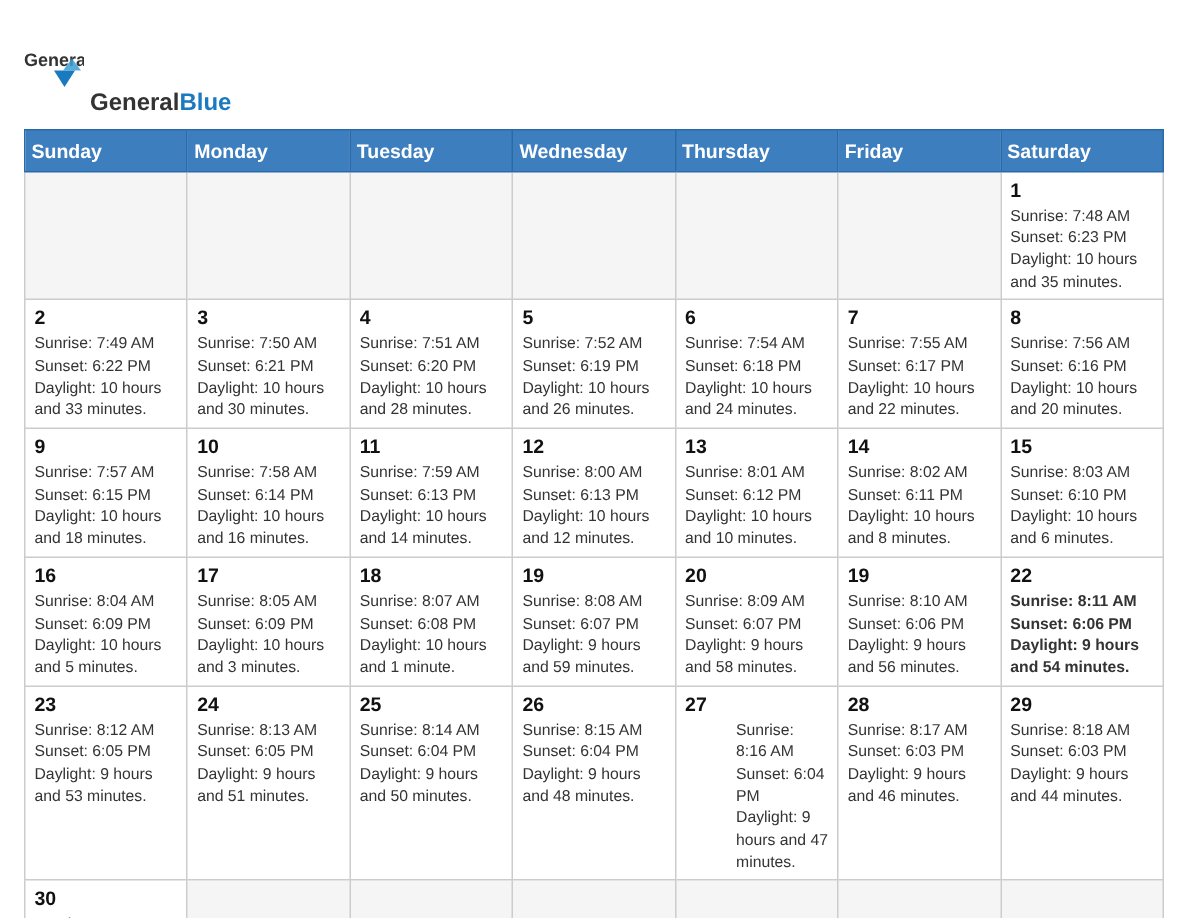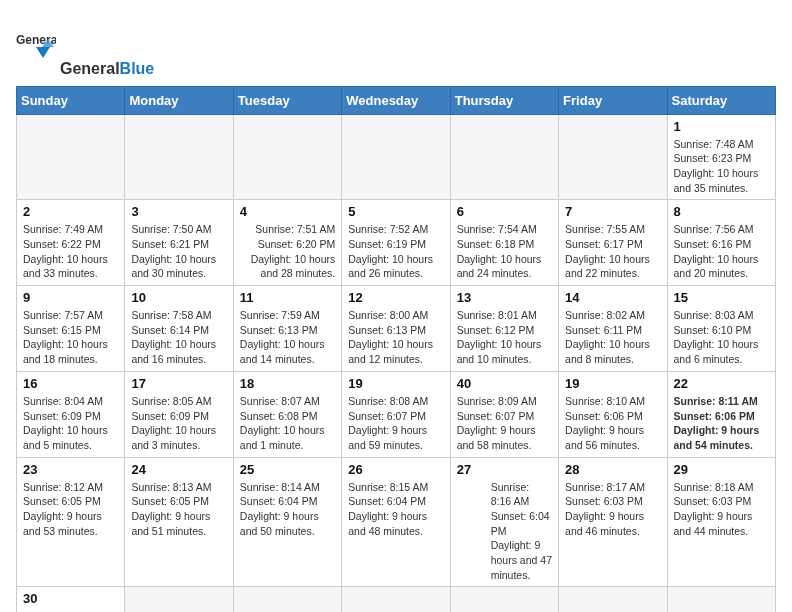--- a/index.html
+++ b/index.html
@@ -129,21 +129,21 @@
 Daylight: 10 hours and 33 minutes.</div>
         </td>
         <td>
           <div class="day-number">3</div>
           <div class="day-info" style="white-space: pre-line;">Sunrise: 7:50 AM
 Sunset: 6:21 PM
 Daylight: 10 hours and 30 minutes.</div>
         </td>
         <td>
           <div class="day-number">4</div>
-          <div class="day-info" style="white-space: pre-line; text-align: right;">Sunrise: 7:51 AM
+          <div class="day-info" style="white-space: pre-line;">Sunrise: 7:51 AM
 Sunset: 6:20 PM
 Daylight: 10 hours and 28 minutes.</div>
         </td>
         <td>
           <div class="day-number">5</div>
           <div class="day-info" style="white-space: pre-line;">Sunrise: 7:52 AM
 Sunset: 6:19 PM
 Daylight: 10 hours and 26 minutes.</div>
         </td>
         <td>
@@ -228,21 +228,21 @@
 Sunset: 6:08 PM
 Daylight: 10 hours and 1 minute.</div>
         </td>
         <td>
           <div class="day-number">19</div>
           <div class="day-info" style="white-space: pre-line;">Sunrise: 8:08 AM
 Sunset: 6:07 PM
 Daylight: 9 hours and 59 minutes.</div>
         </td>
         <td>
-          <div class="day-number">40</div>
+          <div class="day-number">20</div>
           <div class="day-info" style="white-space: pre-line;">Sunrise: 8:09 AM
 Sunset: 6:07 PM
 Daylight: 9 hours and 58 minutes.</div>
         </td>
         <td>
           <div class="day-number">19</div>
           <div class="day-info" style="white-space: pre-line;">Sunrise: 8:10 AM
 Sunset: 6:06 PM
 Daylight: 9 hours and 56 minutes.</div>
         </td>

